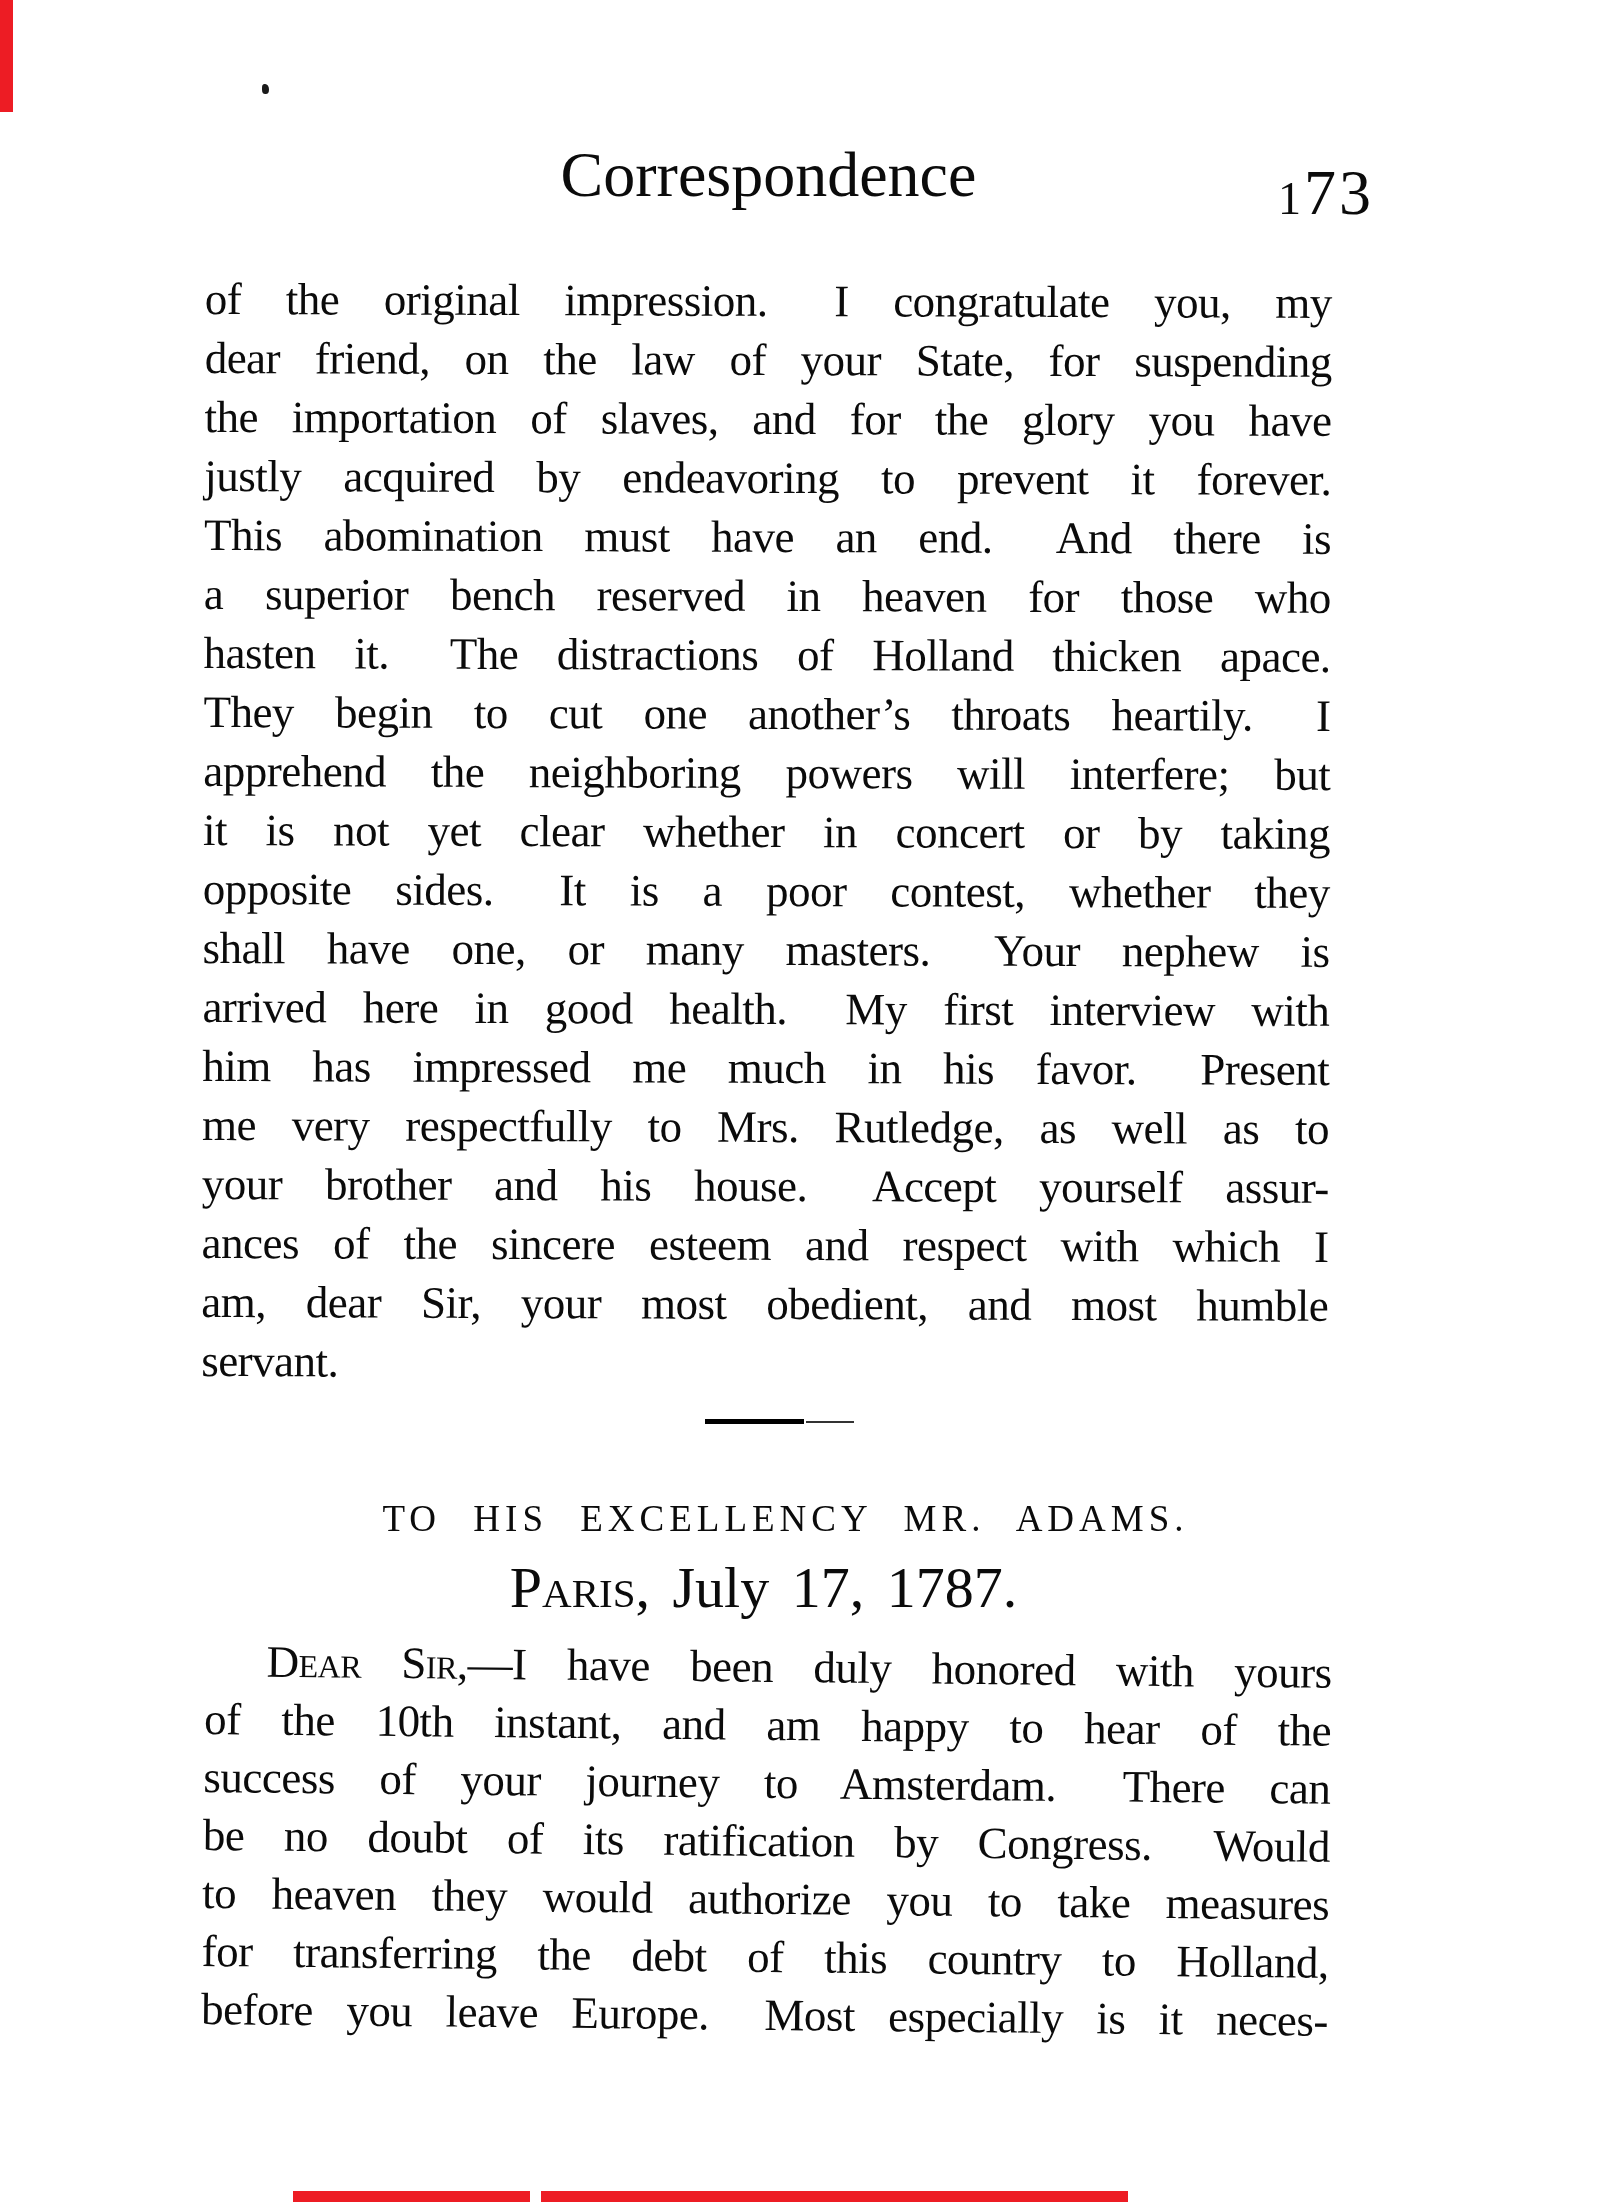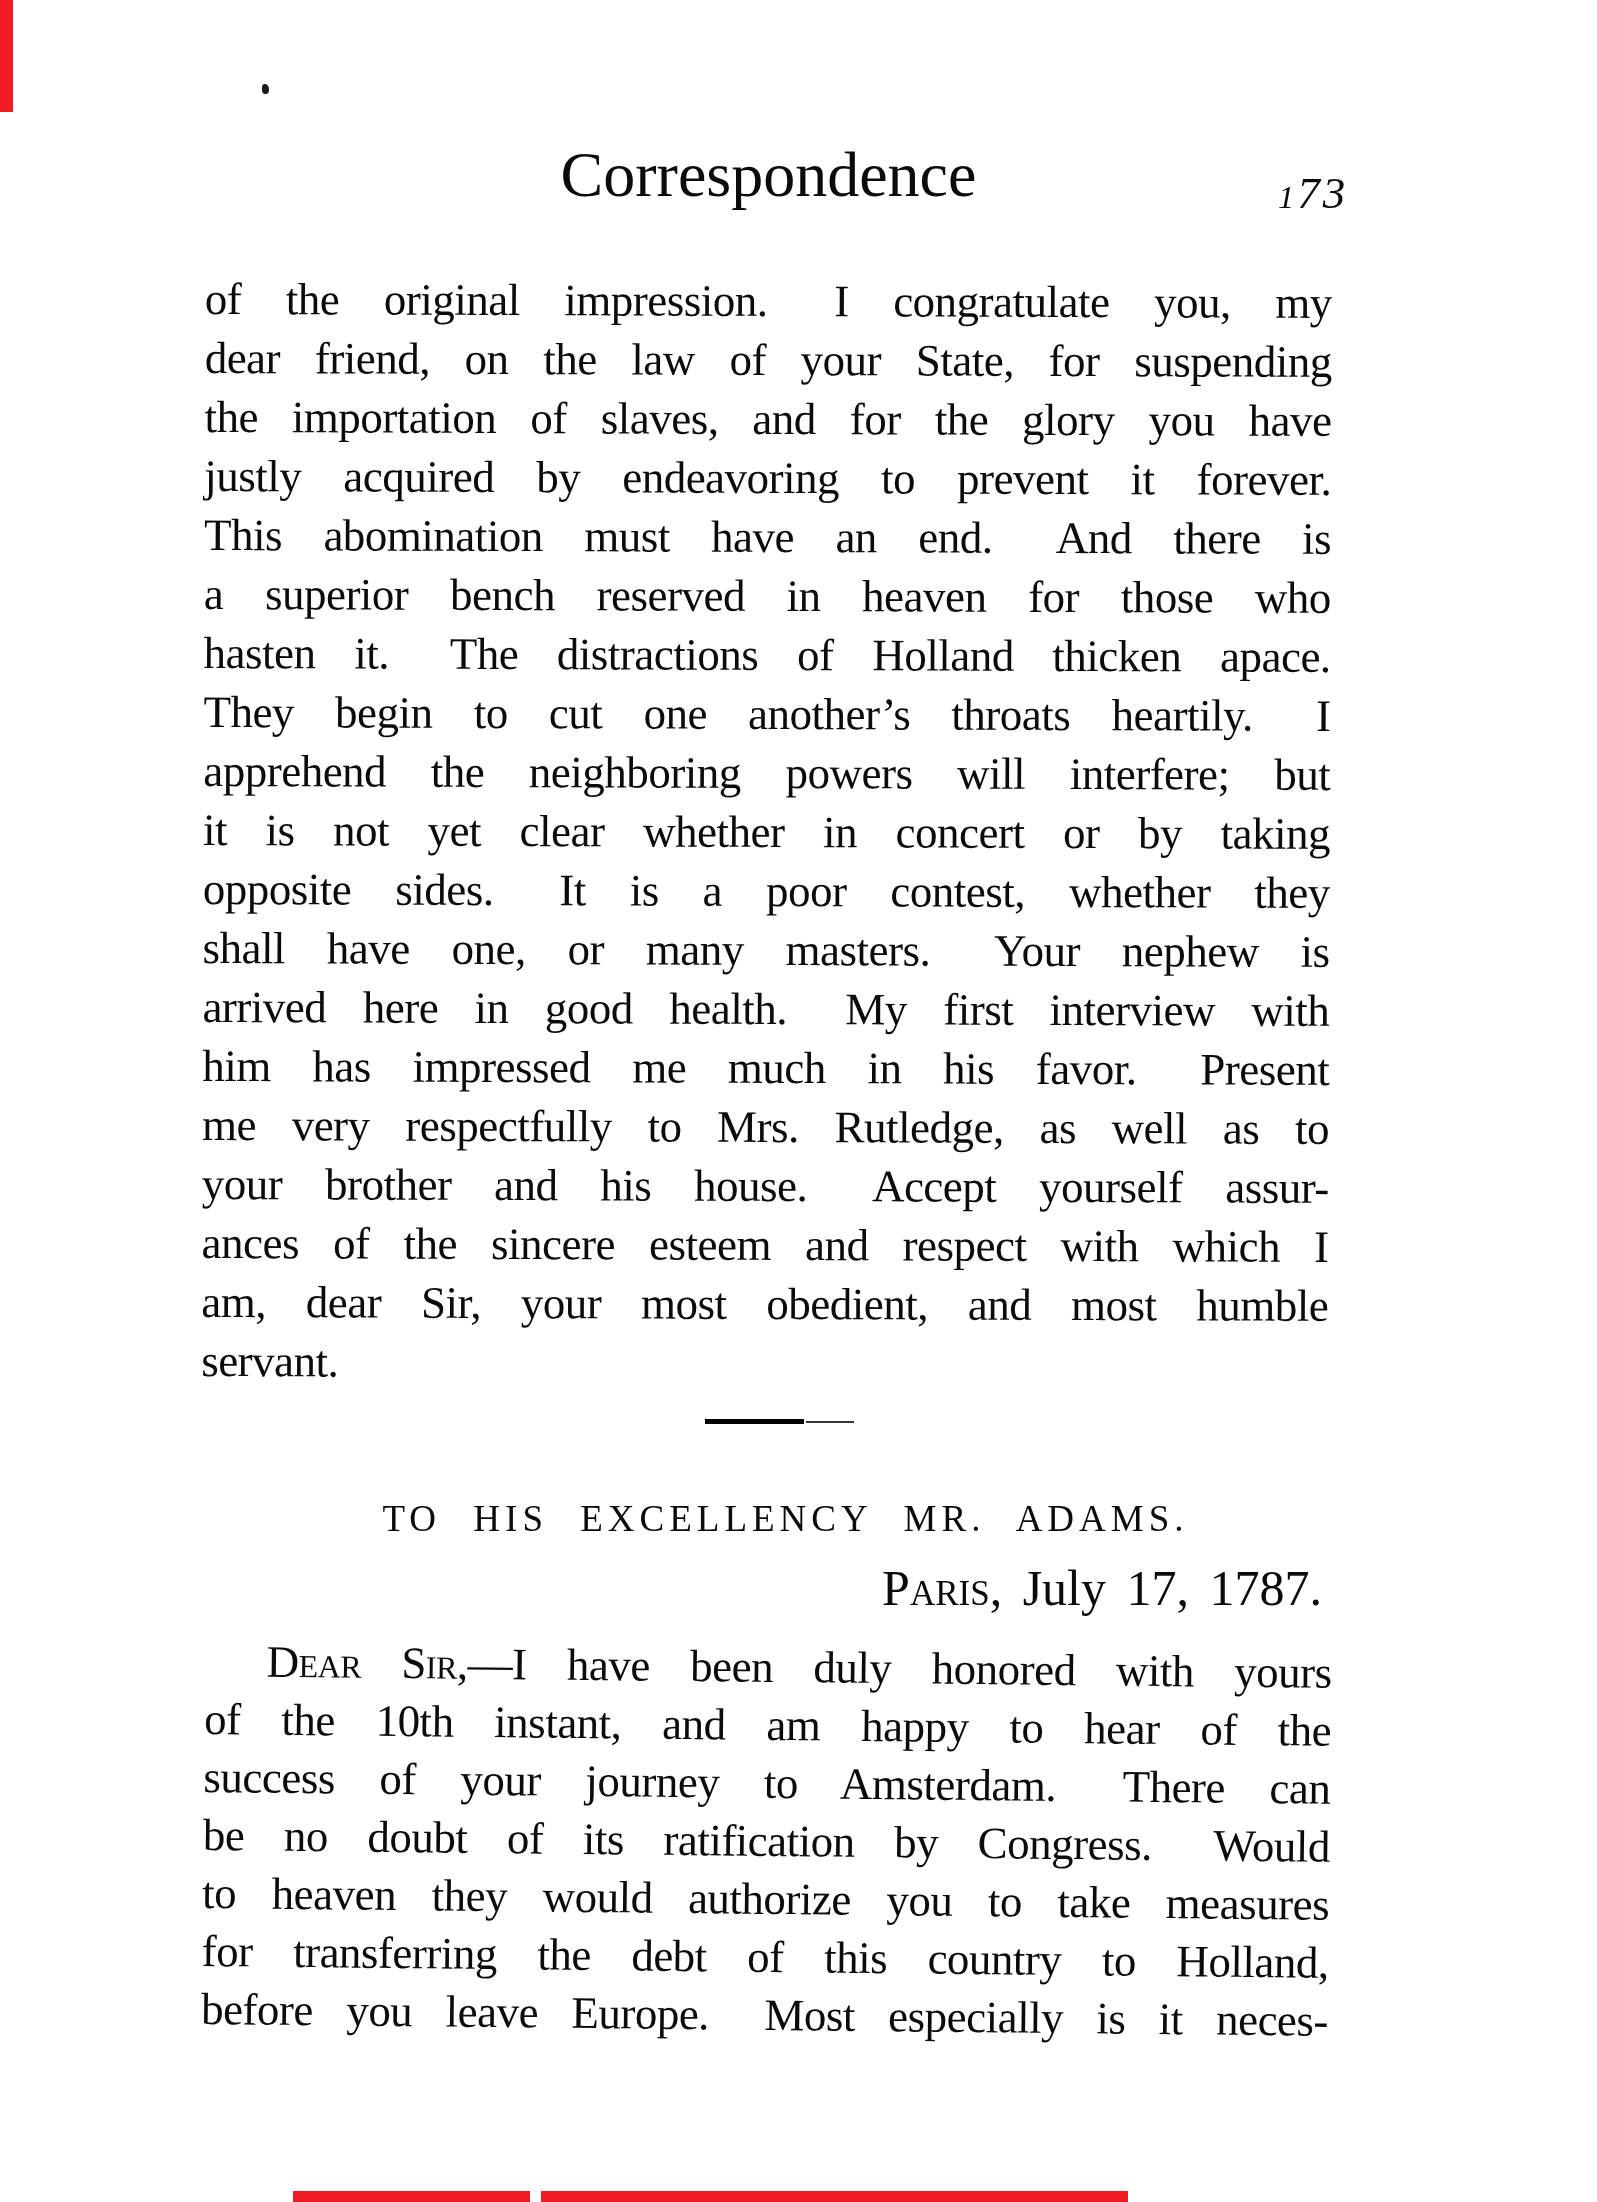--- a/index.html
+++ b/index.html
@@ -36,24 +36,23 @@
     width: 1127px;
     text-align: center;
     font-size: 64px;
     line-height: 70px;
     white-space: nowrap;
   }
   .page-number {
     position: absolute;
     left: 1278px;
     top: 163px;
-    font-size: 45px;
+    font-size: 64px;
     line-height: 60px;
     letter-spacing: 3px;
-    font-style: italic;
   }
   .page-number::first-letter {
     font-size: 0.72em;
   }
 
   
   .para {
     position: absolute;
     left: 205px;
     width: 1127px;
@@ -117,22 +116,22 @@
     word-spacing: 18px;
     white-space: nowrap;
   }
   .dateline {
     position: absolute;
     left: 205px;
     top: 1560px;
     width: 1127px;
     box-sizing: border-box;
     padding-right: 10px;
-    text-align: right;
-    font-size: 50px;
+    text-align: center;
+    font-size: 58px;
     line-height: 56px;
     word-spacing: 8px;
     white-space: nowrap;
   }
 
   
   .artifact {
     position: absolute;
   }
   .artifact-left {

